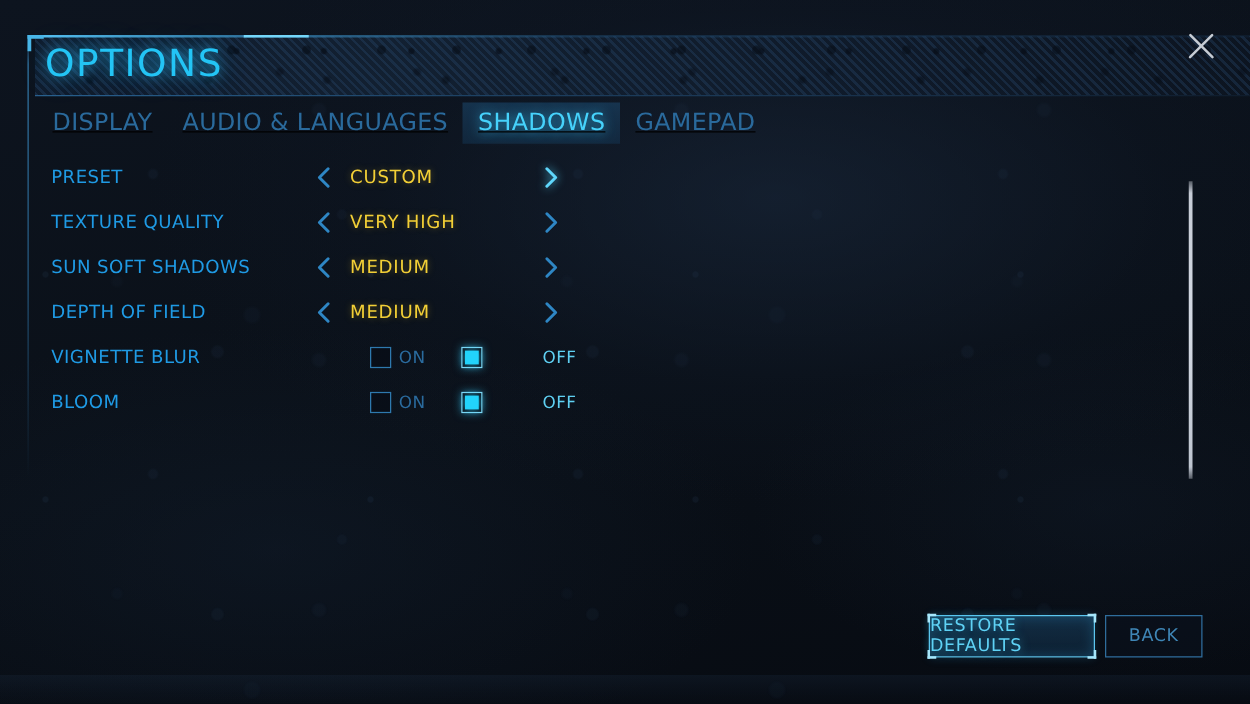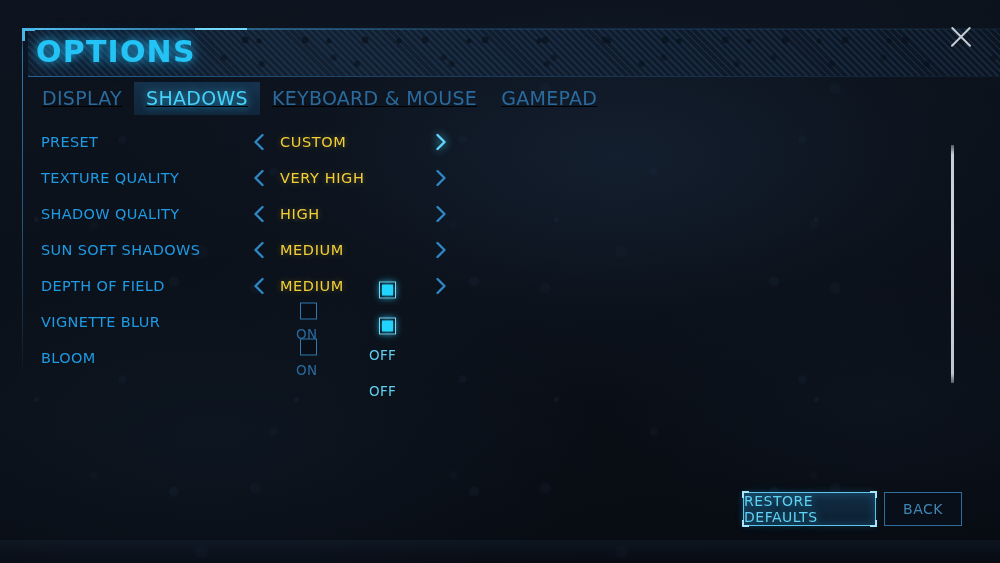--- a/index.html
+++ b/index.html
@@ -86,21 +86,21 @@
     position:absolute; left:22px; top:28px; width:13px; height:13px;
     border-top:3px solid #49b6e8; border-left:3px solid #49b6e8;
   }
   .header-underline {
     position:absolute; left:28px; top:76px; width:972px; height:1px;
     background:linear-gradient(90deg, rgba(46,110,162,0.85) 0%, rgba(40,96,146,0.55) 40%, rgba(28,64,100,0.22) 100%);
   }
 
   .page-title {
     position:absolute; left:36px; top:34px;
-    font-size:30px; font-weight:bold; letter-spacing:1.2px;
+    font-size:30px; font-weight:normal; letter-spacing:1.2px;
     color:#23c4f5;
     text-shadow:0 0 10px rgba(40,190,245,0.75), 0 0 22px rgba(30,150,220,0.45);
     font-family:"DejaVu Sans", sans-serif;
   }
 
   
   .close-btn {
     position:absolute; left:947px; top:23px; width:28px; height:28px;
     cursor:pointer;
   }
@@ -156,21 +156,21 @@
     width:140px; 
     font-size:14.5px; letter-spacing:0.6px;
     color:#f2cf36;
     font-family:"DejaVu Sans", sans-serif;
     text-shadow:0 0 6px rgba(225,185,40,0.35);
   }
 
   
   .cb-group {
     position:absolute; top:50%; transform:translateY(-50%);
-    display:flex; align-items:flex-end; gap:6px; cursor:pointer;flex-direction:column;
+    display:flex; align-items:center; gap:6px; cursor:pointer;
   }
   .cb-on  { left:296px; }
   .cb-off { left:369px;gap:48px; }
 
   .cb-box {
     width:17px; height:17px;
     border:1.6px solid #2e79ae;
     background:rgba(6,12,22,0.6);
     display:flex; align-items:center; justify-content:center;
   }
@@ -248,22 +248,22 @@
 
   <div class="page-title">OPTIONS</div>
 
   <div class="close-btn">
     <span></span>
       <span></span>
   </div>
 
   <div class="tabs">
       <div class="tab"><span>DISPLAY</span></div>
+      <div class="tab"><span>AUDIO &amp; LANGUAGES</span></div>
       <div class="tab active"><span>SHADOWS</span></div>
-      <div class="tab"><span>KEYBOARD &amp; MOUSE</span></div>
       <div class="tab"><span>GAMEPAD</span></div>
     </div>
 
   <div class="settings">
       <div class="row">
         <div class="label">PRESET</div>
         <div class="stepper-left">
           <svg viewBox="0 0 22 22" style="">
             <path d="M14.5 4 L7.5 11 L14.5 18" fill="none" stroke="#2e86c4" stroke-width="2.4" stroke-linecap="round" stroke-linejoin="round"></path>
           </svg>
@@ -276,34 +276,20 @@
         </div>
       </div>
       <div class="row">
         <div class="label">TEXTURE QUALITY</div>
         <div class="stepper-left">
           <svg viewBox="0 0 22 22" style="">
             <path d="M14.5 4 L7.5 11 L14.5 18" fill="none" stroke="#2e86c4" stroke-width="2.4" stroke-linecap="round" stroke-linejoin="round"></path>
           </svg>
         </div>
         <div class="value">VERY HIGH</div>
-        <div class="stepper-right">
-          <svg viewBox="0 0 22 22" style="">
-            <path d="M7.5 4 L14.5 11 L7.5 18" fill="none" stroke="#2e86c4" stroke-width="2.4" stroke-linecap="round" stroke-linejoin="round"></path>
-          </svg>
-        </div>
-      </div>
-      <div class="row">
-        <div class="label">SHADOW QUALITY</div>
-        <div class="stepper-left">
-          <svg viewBox="0 0 22 22" style="">
-            <path d="M14.5 4 L7.5 11 L14.5 18" fill="none" stroke="#2e86c4" stroke-width="2.4" stroke-linecap="round" stroke-linejoin="round"></path>
-          </svg>
-        </div>
-        <div class="value">HIGH</div>
         <div class="stepper-right">
           <svg viewBox="0 0 22 22" style="">
             <path d="M7.5 4 L14.5 11 L7.5 18" fill="none" stroke="#2e86c4" stroke-width="2.4" stroke-linecap="round" stroke-linejoin="round"></path>
           </svg>
         </div>
       </div>
       <div class="row">
         <div class="label">SUN SOFT SHADOWS</div>
         <div class="stepper-left">
           <svg viewBox="0 0 22 22" style="">

